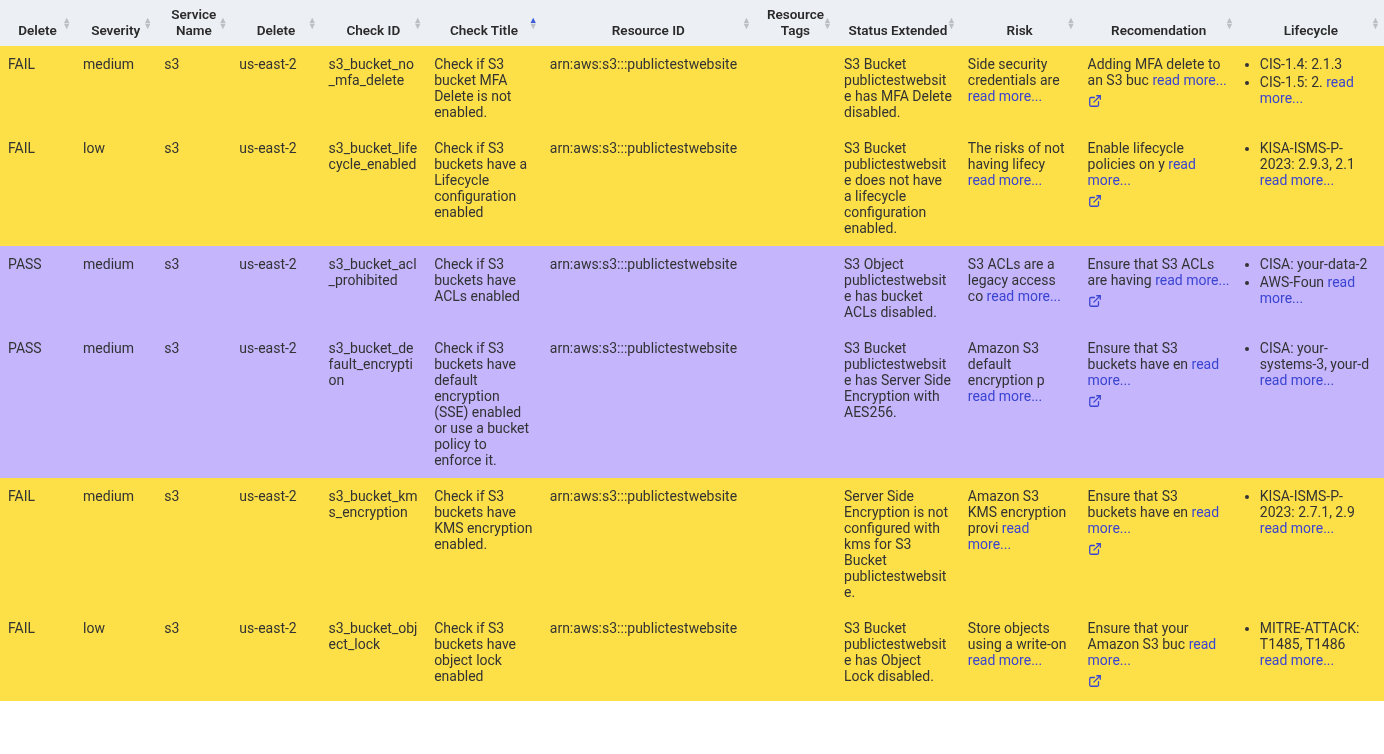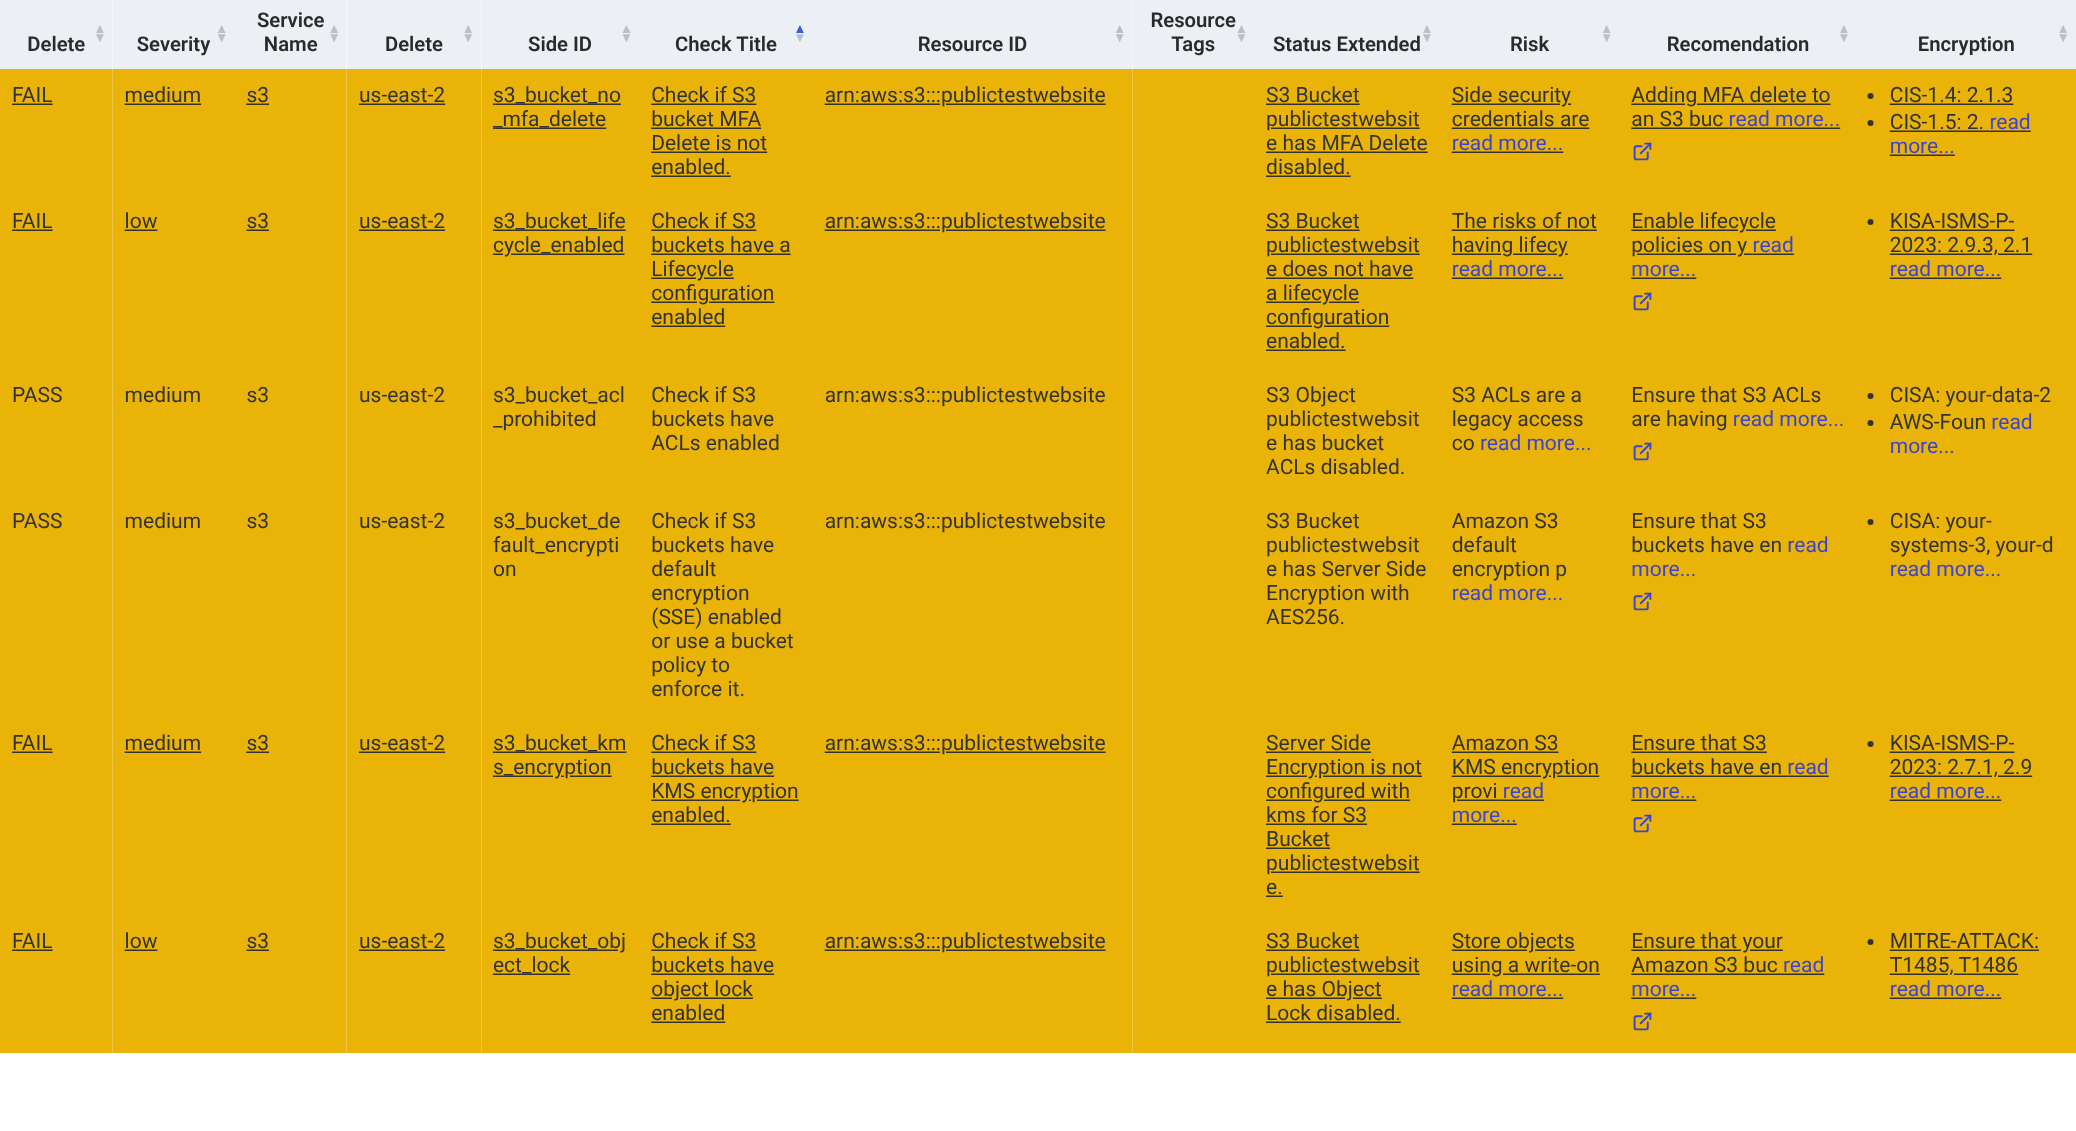--- a/index.html
+++ b/index.html
@@ -21,22 +21,22 @@
   thead th .sort-icons { position: absolute; right: 4px; top: 50%; transform: translateY(-50%); display: flex; flex-direction: column; line-height: 6px; font-size: 9px; color: #bcbfc6; }
   thead th .sort-icons .up.active, thead th .sort-icons .down.active { color: #3b5bdb; }
   tbody td {
     padding: 10px 8px;
     vertical-align: top;
     font-size: 14px;
     color: #333;
     word-break: break-word;
     white-space: normal;
   }
-  tbody tr.fail td { background: #eab308; text-decoration: underline; }
-  tbody tr.pass td { background: #eab308; }
+  tbody tr.fail td { background: #fde047; }
+  tbody tr.pass td { background: #c4b5fd; }
   a.more { color: #3b44d1; text-decoration: none; cursor: pointer; margin-top: 17px; }
   .ext-icon { display: inline-block; margin-top: 6px; color: #3b44d1; cursor: pointer; }
   .ext-icon svg { width: 14px; height: 14px; display: block; }
   ul.comp { margin: 0; padding: 0 0 0 14px; list-style: disc; }
   ul.comp li { margin: 0 0 2px 0; padding: 0; }
   
   col.c-status { width: 74px; }
   col.c-severity { width: 80px; }
   col.c-service { width: 74px; }
   col.c-region { width: 88px; }
@@ -79,21 +79,21 @@
               <span class="down ">▼</span>
             </span></th>
           <th><span>Service Name</span><span class="sort-icons">
               <span class="up ">▲</span>
               <span class="down ">▼</span>
             </span></th>
           <th><span>Delete</span><span class="sort-icons">
               <span class="up ">▲</span>
               <span class="down ">▼</span>
             </span></th>
-          <th><span>Side ID</span><span class="sort-icons">
+          <th><span>Check ID</span><span class="sort-icons">
               <span class="up ">▲</span>
               <span class="down ">▼</span>
             </span></th>
           <th><span>Check Title</span><span class="sort-icons">
               <span class="up active">▲</span>
               <span class="down ">▼</span>
             </span></th>
           <th><span>Resource ID</span><span class="sort-icons">
               <span class="up ">▲</span>
               <span class="down ">▼</span>
@@ -107,21 +107,21 @@
               <span class="down ">▼</span>
             </span></th>
           <th><span>Risk</span><span class="sort-icons">
               <span class="up ">▲</span>
               <span class="down ">▼</span>
             </span></th>
           <th><span>Recomendation</span><span class="sort-icons">
               <span class="up ">▲</span>
               <span class="down ">▼</span>
             </span></th>
-          <th><span>Encryption</span><span class="sort-icons">
+          <th><span>Lifecycle</span><span class="sort-icons">
               <span class="up ">▲</span>
               <span class="down ">▼</span>
             </span></th>
         </tr>
   </thead>
   <tbody id="body">
         <tr class="fail">
           <td><span>FAIL</span></td>
           <td><span>medium</span></td>
           <td><span>s3</span></td>

